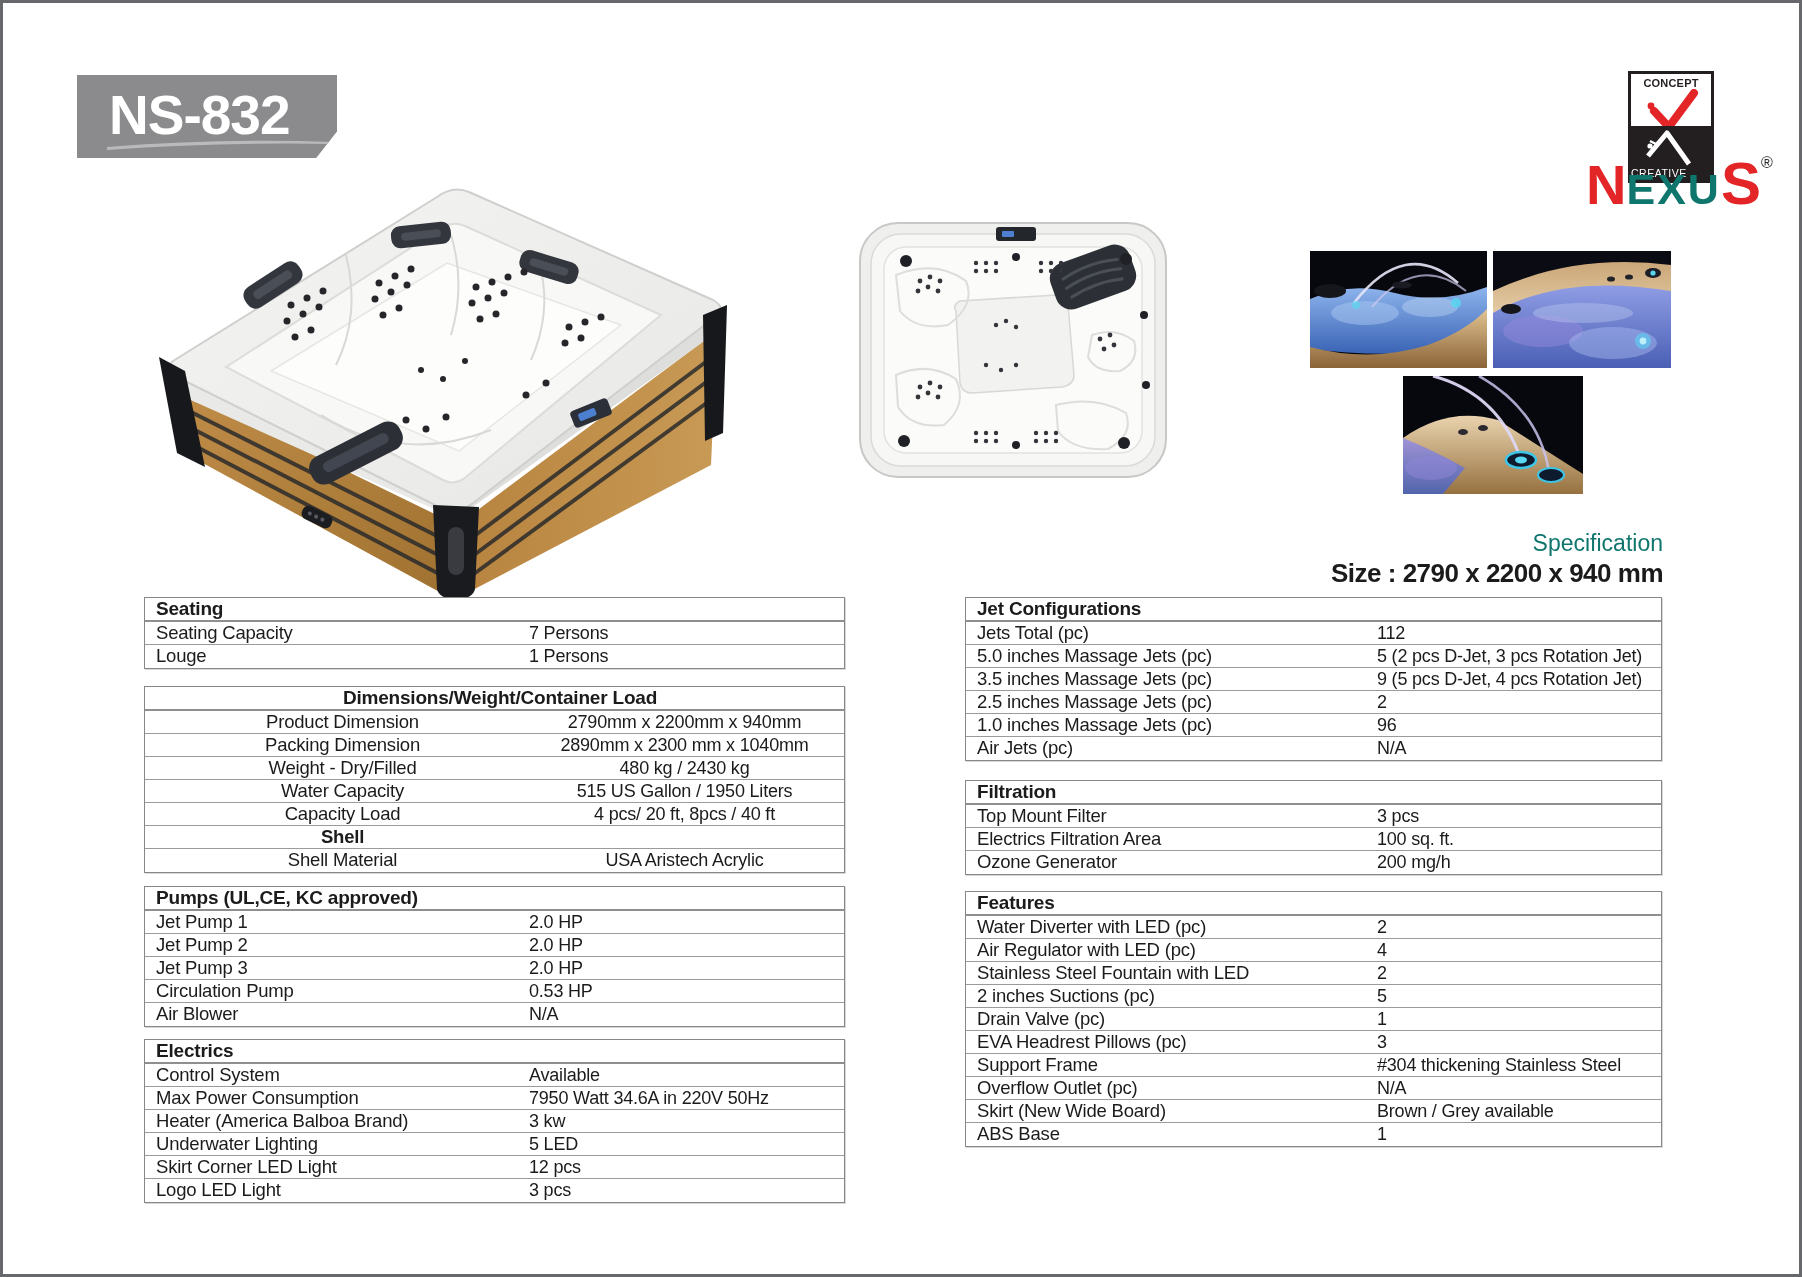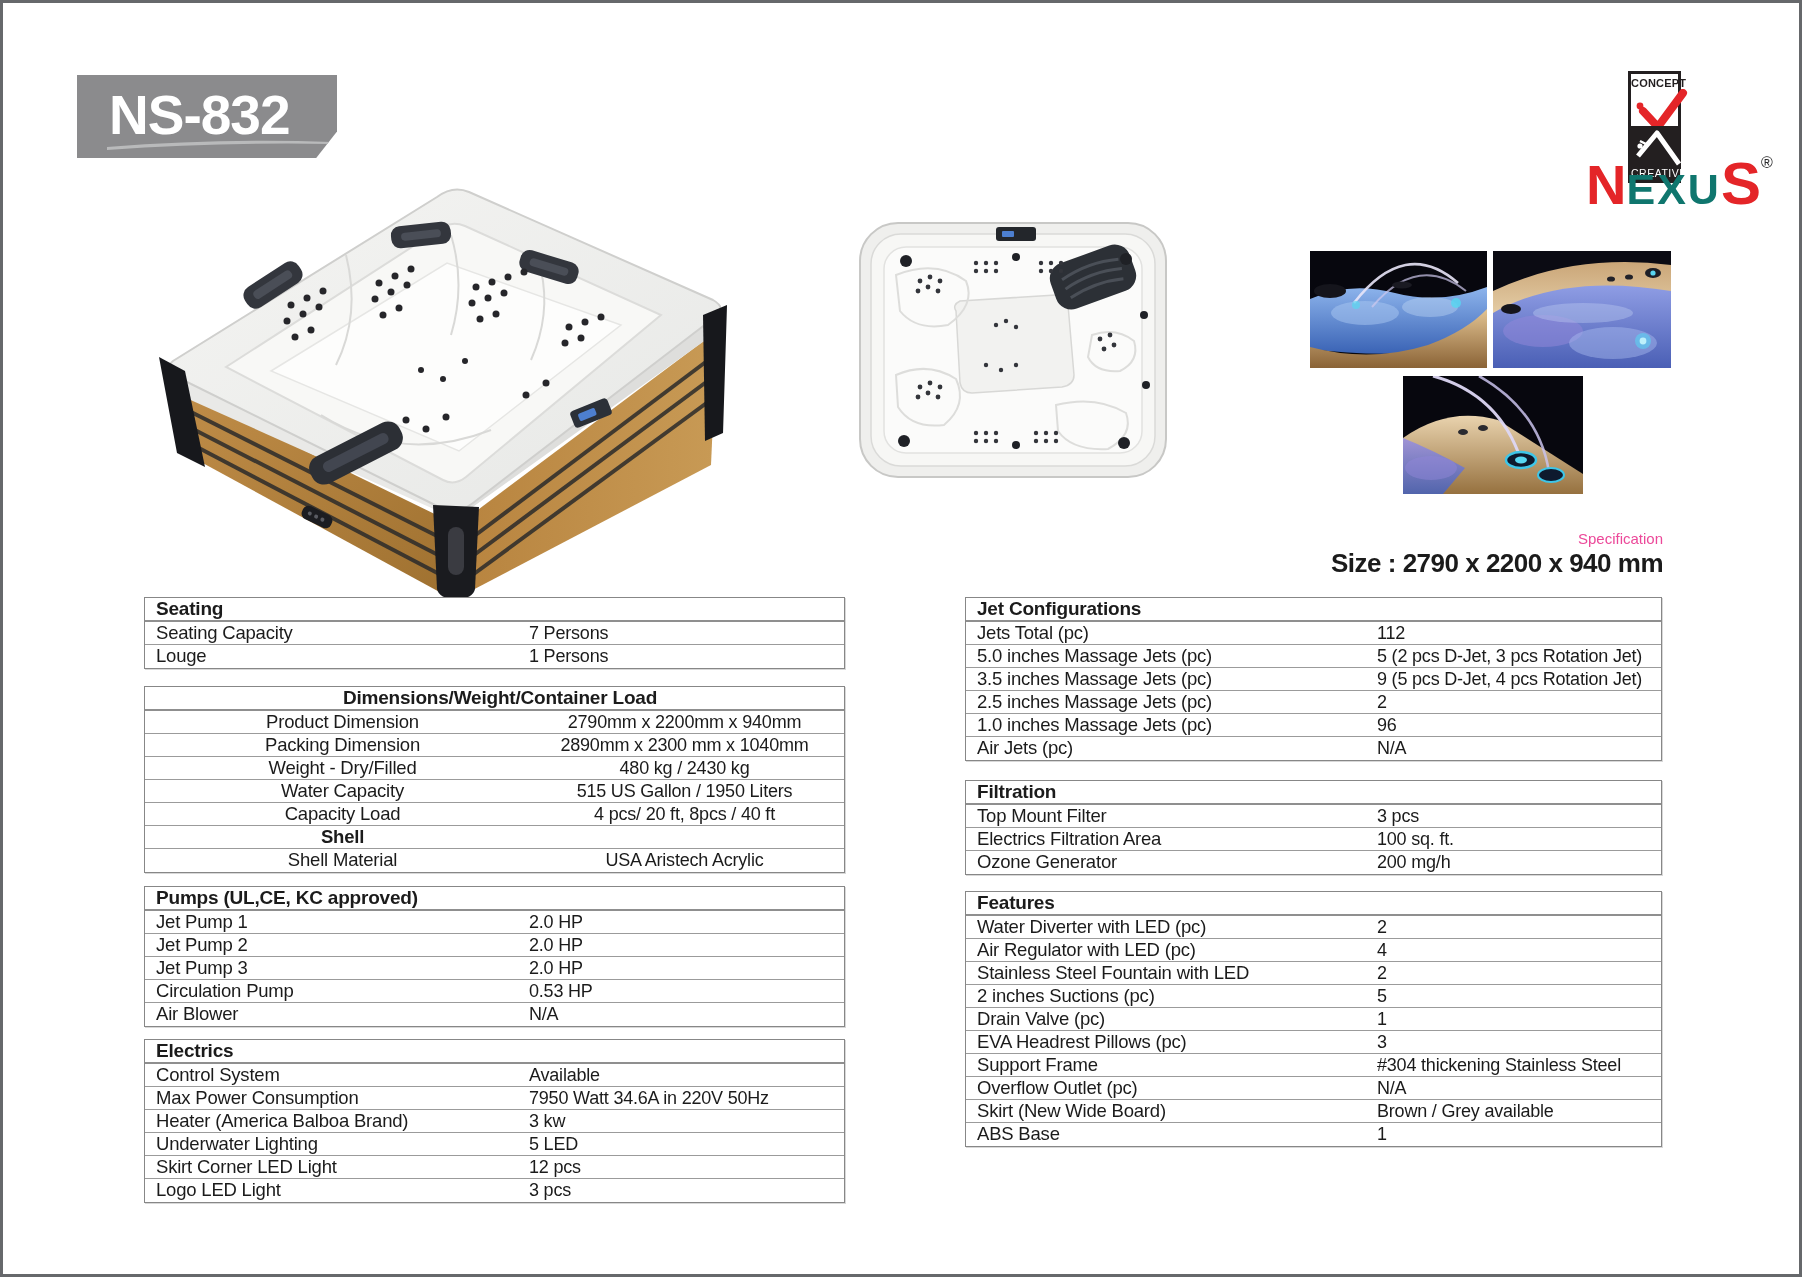--- a/index.html
+++ b/index.html
@@ -9,42 +9,42 @@
 
   
   .badge{position:absolute;left:74px;top:72px;width:260px;height:83px;background:#8b8b8d;
          clip-path:polygon(0 0,100% 0,100% 68%,92% 100%,0 100%);}
   .badge-text{position:absolute;left:32px;top:2px;font-size:55px;font-weight:bold;color:#ffffff;
               letter-spacing:-1px;line-height:76px;}
   .badge-swoosh{position:absolute;left:30px;top:64px;width:230px;height:12px;}
 
   
   .logo{position:absolute;left:1583px;top:58px;width:200px;height:160px;}
-  .logo-box{position:absolute;left:42px;top:10px;width:53px;height:112px;background:#ffffff;
+  .logo-box{position:absolute;left:42px;top:10px;width:86px;height:112px;background:#ffffff;
             border:3px solid #231f20;box-sizing:border-box;}
   .logo-concept{font-size:11px;font-weight:bold;color:#231f20;text-align:center;
                 padding-top:3px;letter-spacing:.2px;}
   .logo-check{display:block;margin:0 auto;}
   .logo-black{position:absolute;left:0;right:0;bottom:0;height:54px;background:#231f20;}
   .logo-creative{position:absolute;left:0;right:0;bottom:1px;
                  font-size:10.5px;font-weight:normal;color:#ffffff;letter-spacing:.5px;}
   .nexus{position:absolute;left:0;top:88px;white-space:nowrap;}
   .nx-n{font-size:56px;font-weight:bold;color:#e42528;}
   .nx-exu{font-size:43px;font-weight:600;color:#0f766e;letter-spacing:2px;}
   .nx-s{font-size:60px;font-weight:bold;color:#e42528;}
   .nx-reg{font-size:16px;color:#2a2a2b;vertical-align:36px;font-weight:normal;}
 
   
   .art{position:absolute;}
   .photo{position:absolute;overflow:hidden;}
   .photo svg{display:block;}
 
   
   .spec-head{position:absolute;left:1160px;top:527px;width:500px;text-align:right;}
-  .spec-title{font-size:15px;color:#ec4899;}
+  .spec-title{font-size:23px;color:#0f766e;}
   .spec-size{font-size:26px;font-weight:bold;letter-spacing:-.5px;margin-top:1px;}
 
   
   .col-left{position:absolute;left:141px;top:594px;width:701px;}
   .col-right{position:absolute;left:962px;top:594px;width:697px;}
   .tbl{background:#ffffff;border:1px solid #878787;box-sizing:border-box;
        box-shadow:1px 1px 0 #d8d8d8;}
   .tbl-h{height:24px;line-height:22px;font-weight:bold;font-size:19px;padding-left:11px;
          border-bottom:2px solid #8f8f8f;box-sizing:border-box;letter-spacing:-.2px;}
   .trow{display:flex;height:23px;line-height:22px;font-size:18.5px;letter-spacing:-.2px;

